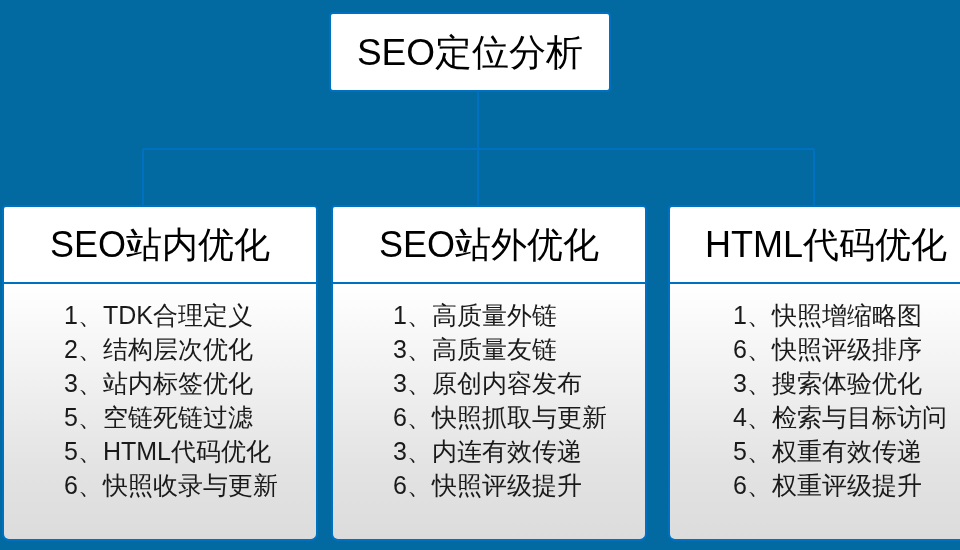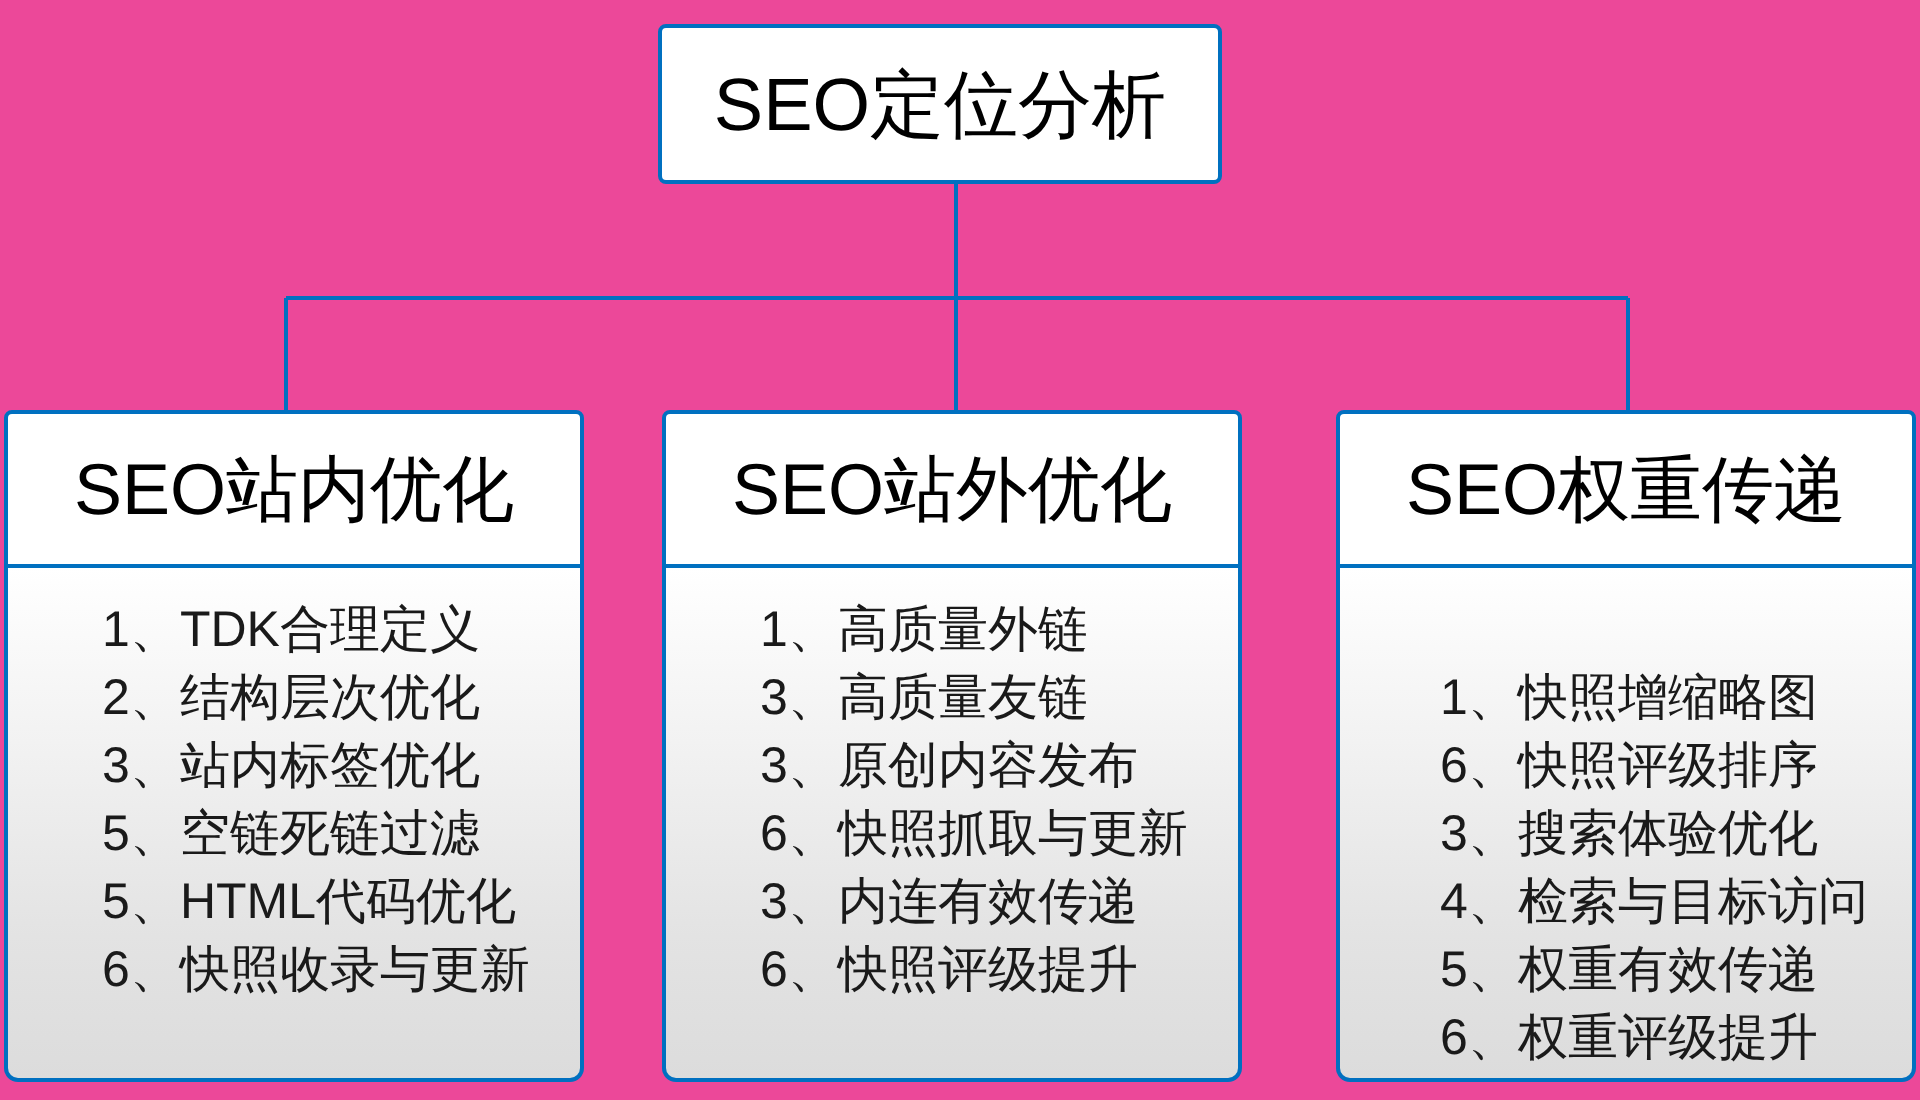--- a/index.html
+++ b/index.html
@@ -12,21 +12,21 @@
     height: 550px;
     font-family: "Liberation Sans", "DejaVu Sans", sans-serif;
     color: #000000;
     overflow: hidden;
   }
 
   #canvas {
     position: relative;
     width: 960px;
     height: 550px;
-    background: #ec4899;
+    background: #0369a1;
   }
 
   
   .connector-layer {
     position: absolute;
     left: 0;
     top: 0;
     width: 960px;
     height: 550px;
     pointer-events: none;
@@ -52,21 +52,21 @@
     line-height: 1;
     letter-spacing: 0px;
     color: #000000;
     white-space: nowrap;
   }
 
   
   .branch {
     position: absolute;
     top: 205px;
-    width: 290px;
+    width: 316px;
   }
   .branch-1 { left: 2px; }
   .branch-2 { left: 331px; border-radius: 31px; }
   .branch-3 { left: 668px; }
 
   .branch-header {
     box-sizing: border-box;
     width: 100%;
     height: 79px;
     border: 2px solid #0070c0;
@@ -101,21 +101,21 @@
     list-style: none;
     margin: 0;
     padding: 0 0 0 22px;
   }
   .branch-list li {
     font-size: 25px;
     line-height: 34px;
     color: #1a1a1a;
     white-space: nowrap;
   }
-  .branch-3 .branch-list { padding-left: 28px; margin-top: 34px; }
+  .branch-3 .branch-list { padding-left: 28px; }
 </style>
 </head>
 <body>
 
 <div id="canvas">
 
   <svg class="connector-layer" viewBox="0 0 960 550" width="960" height="550">
 
     <line x1="478" y1="92" x2="478" y2="205" stroke="#0070c0" stroke-width="2"></line>
 
@@ -157,21 +157,21 @@
         <li>3、原创内容发布</li>
         <li>6、快照抓取与更新</li>
         <li>3、内连有效传递</li>
         <li>6、快照评级提升</li>
       </ul>
     </div>
   </div>
 
   <div class="branch branch-3">
     <div class="branch-header">
-      <span class="branch-title">SEO权重传递</span>
+      <span class="branch-title">HTML代码优化</span>
     </div>
     <div class="branch-body">
       <ul class="branch-list">
         <li>1、快照增缩略图</li>
         <li>6、快照评级排序</li>
         <li>3、搜索体验优化</li>
         <li>4、检索与目标访问</li>
         <li>5、权重有效传递</li>
         <li>6、权重评级提升</li>
       </ul>

